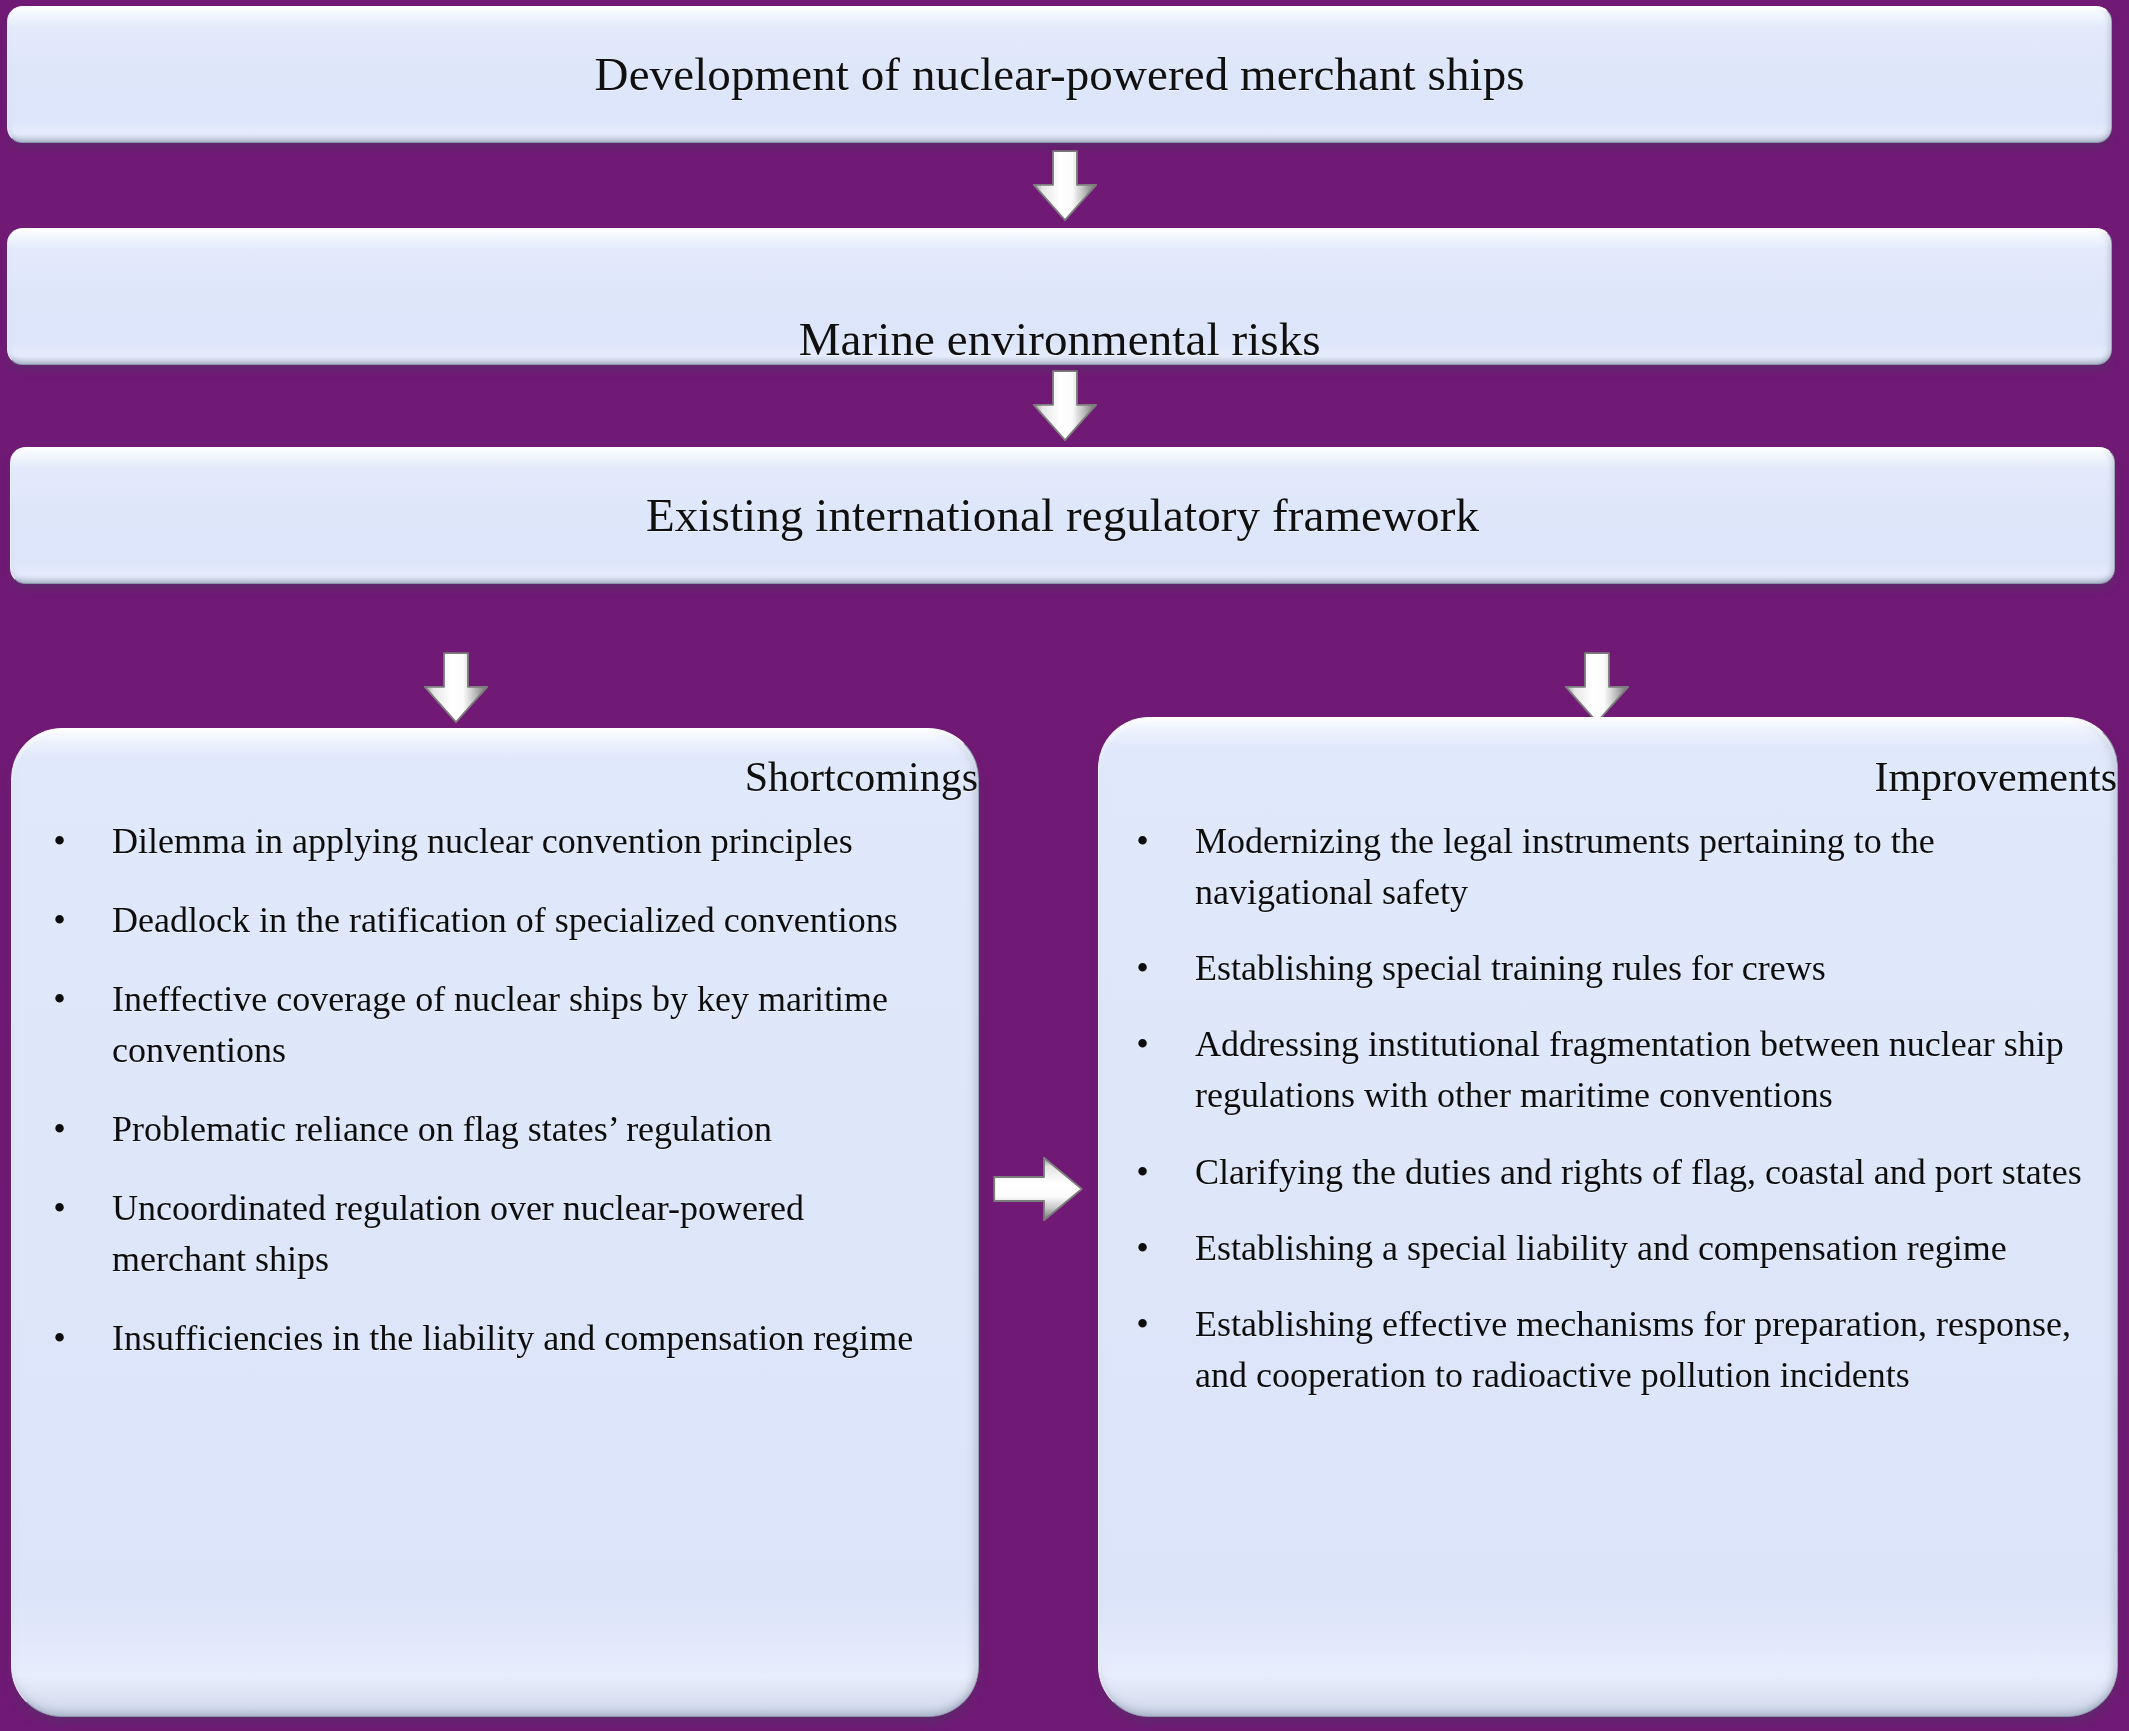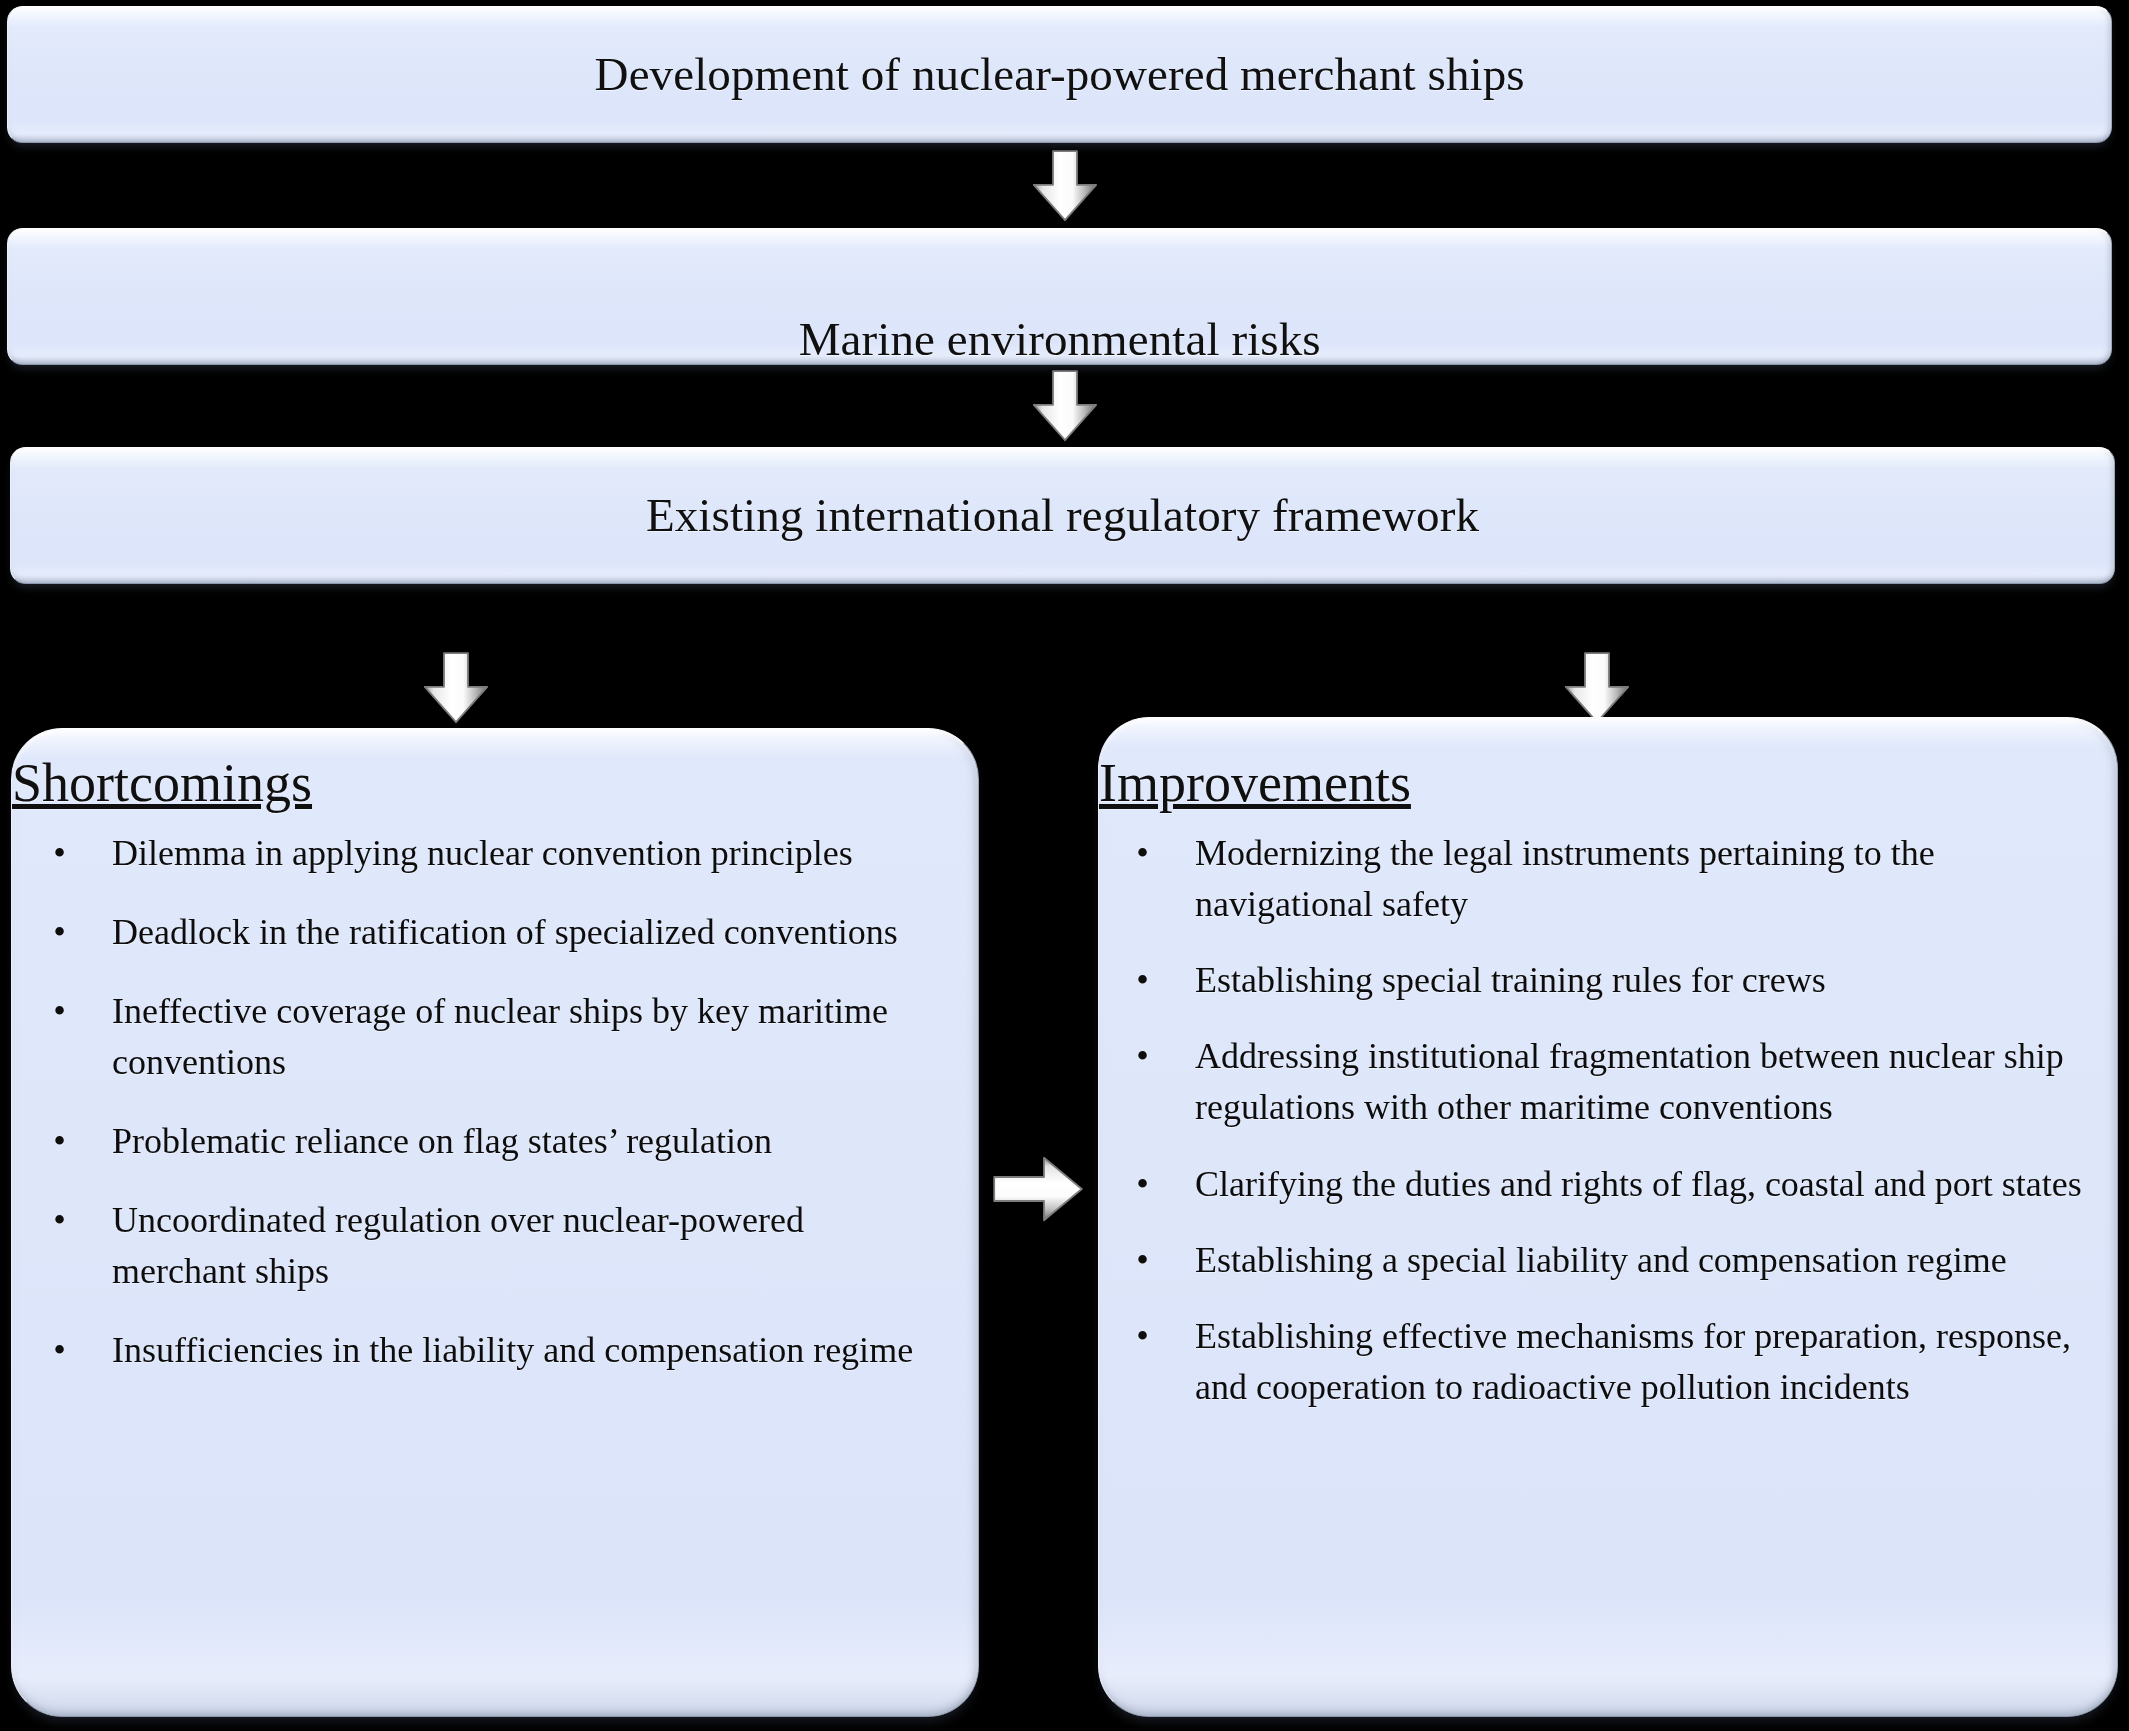--- a/index.html
+++ b/index.html
@@ -2,21 +2,21 @@
 <html style="font-size:9.6px"><head>
 <meta charset="utf-8">
 <style>
   html,body{margin:0;padding:0;background:#ffffff;}
   body{
     width:2129px;height:1731px;
     font-family:"Liberation Serif","DejaVu Serif",serif;
     color:#0d0d0d;
     -webkit-font-smoothing:antialiased;
   }
-  #stage{position:relative;width:2129px;height:1731px;overflow:hidden;background:#000000;}
+  #stage{position:relative;width:2129px;height:1731px;overflow:hidden;background:#701a75;}
 
   
   .barbox{
     position:absolute;
     box-sizing:border-box;
     border-radius:15.7px;
     background:
       linear-gradient(to bottom,
         #ffffff 0px,
         #f3f7fe 7.2px,
@@ -74,27 +74,26 @@
       0 8.4px 12px -4.8px rgba(60,70,90,.42),
       inset 0 3.6px 5.4px -1.8px rgba(255,255,255,.95),
       inset -7.2px 0 11px -7.2px rgba(120,132,152,.6),
       inset 0 -8.4px 11px -7.2px rgba(110,122,145,.55);
     overflow:hidden;
   }
   #panel-short{left:11px;  top:728px; width:968px; height:989px;}
   #panel-improve{left:1098px;top:717px; width:1020px; height:1000px;}
 
   .panel-title{
-    text-align:left;
-    font-size:54px;
+    text-align:right;
+    font-size:42px;
     line-height:1;
     color:#101010;
     margin:26.5px 0 18px 0;
     text-shadow:0 0.6px 0 rgba(255,255,255,.5);
-    text-decoration:underline;
   }
   #panel-improve .panel-title{margin-top:38px;}
 
   ul.blist{
     list-style:none;
     margin:0;
     padding:0 33px 0 28px;
   }
   ul.blist li{
     position:relative;

